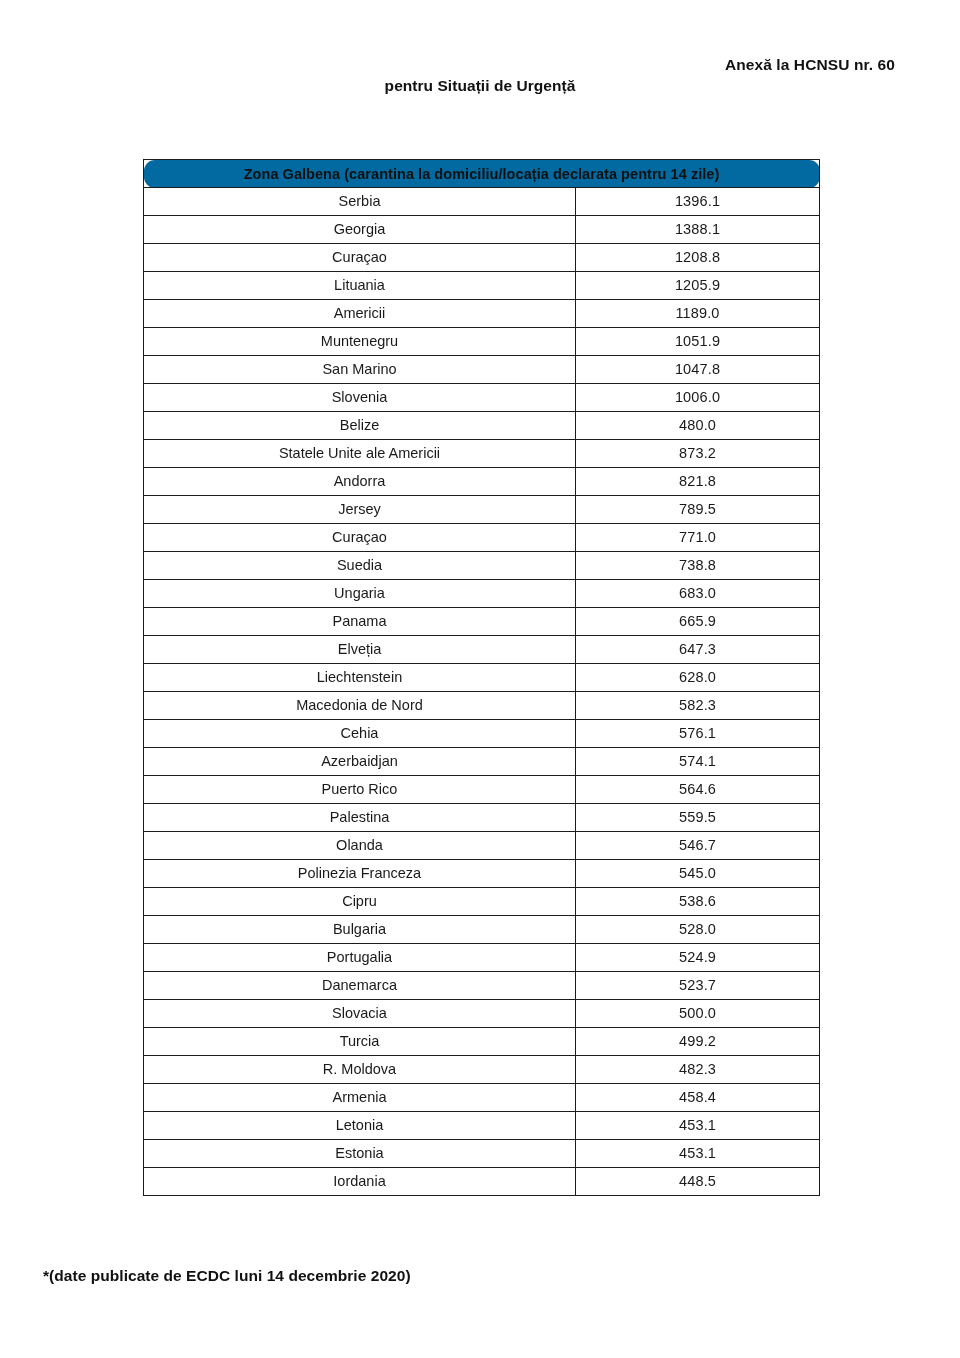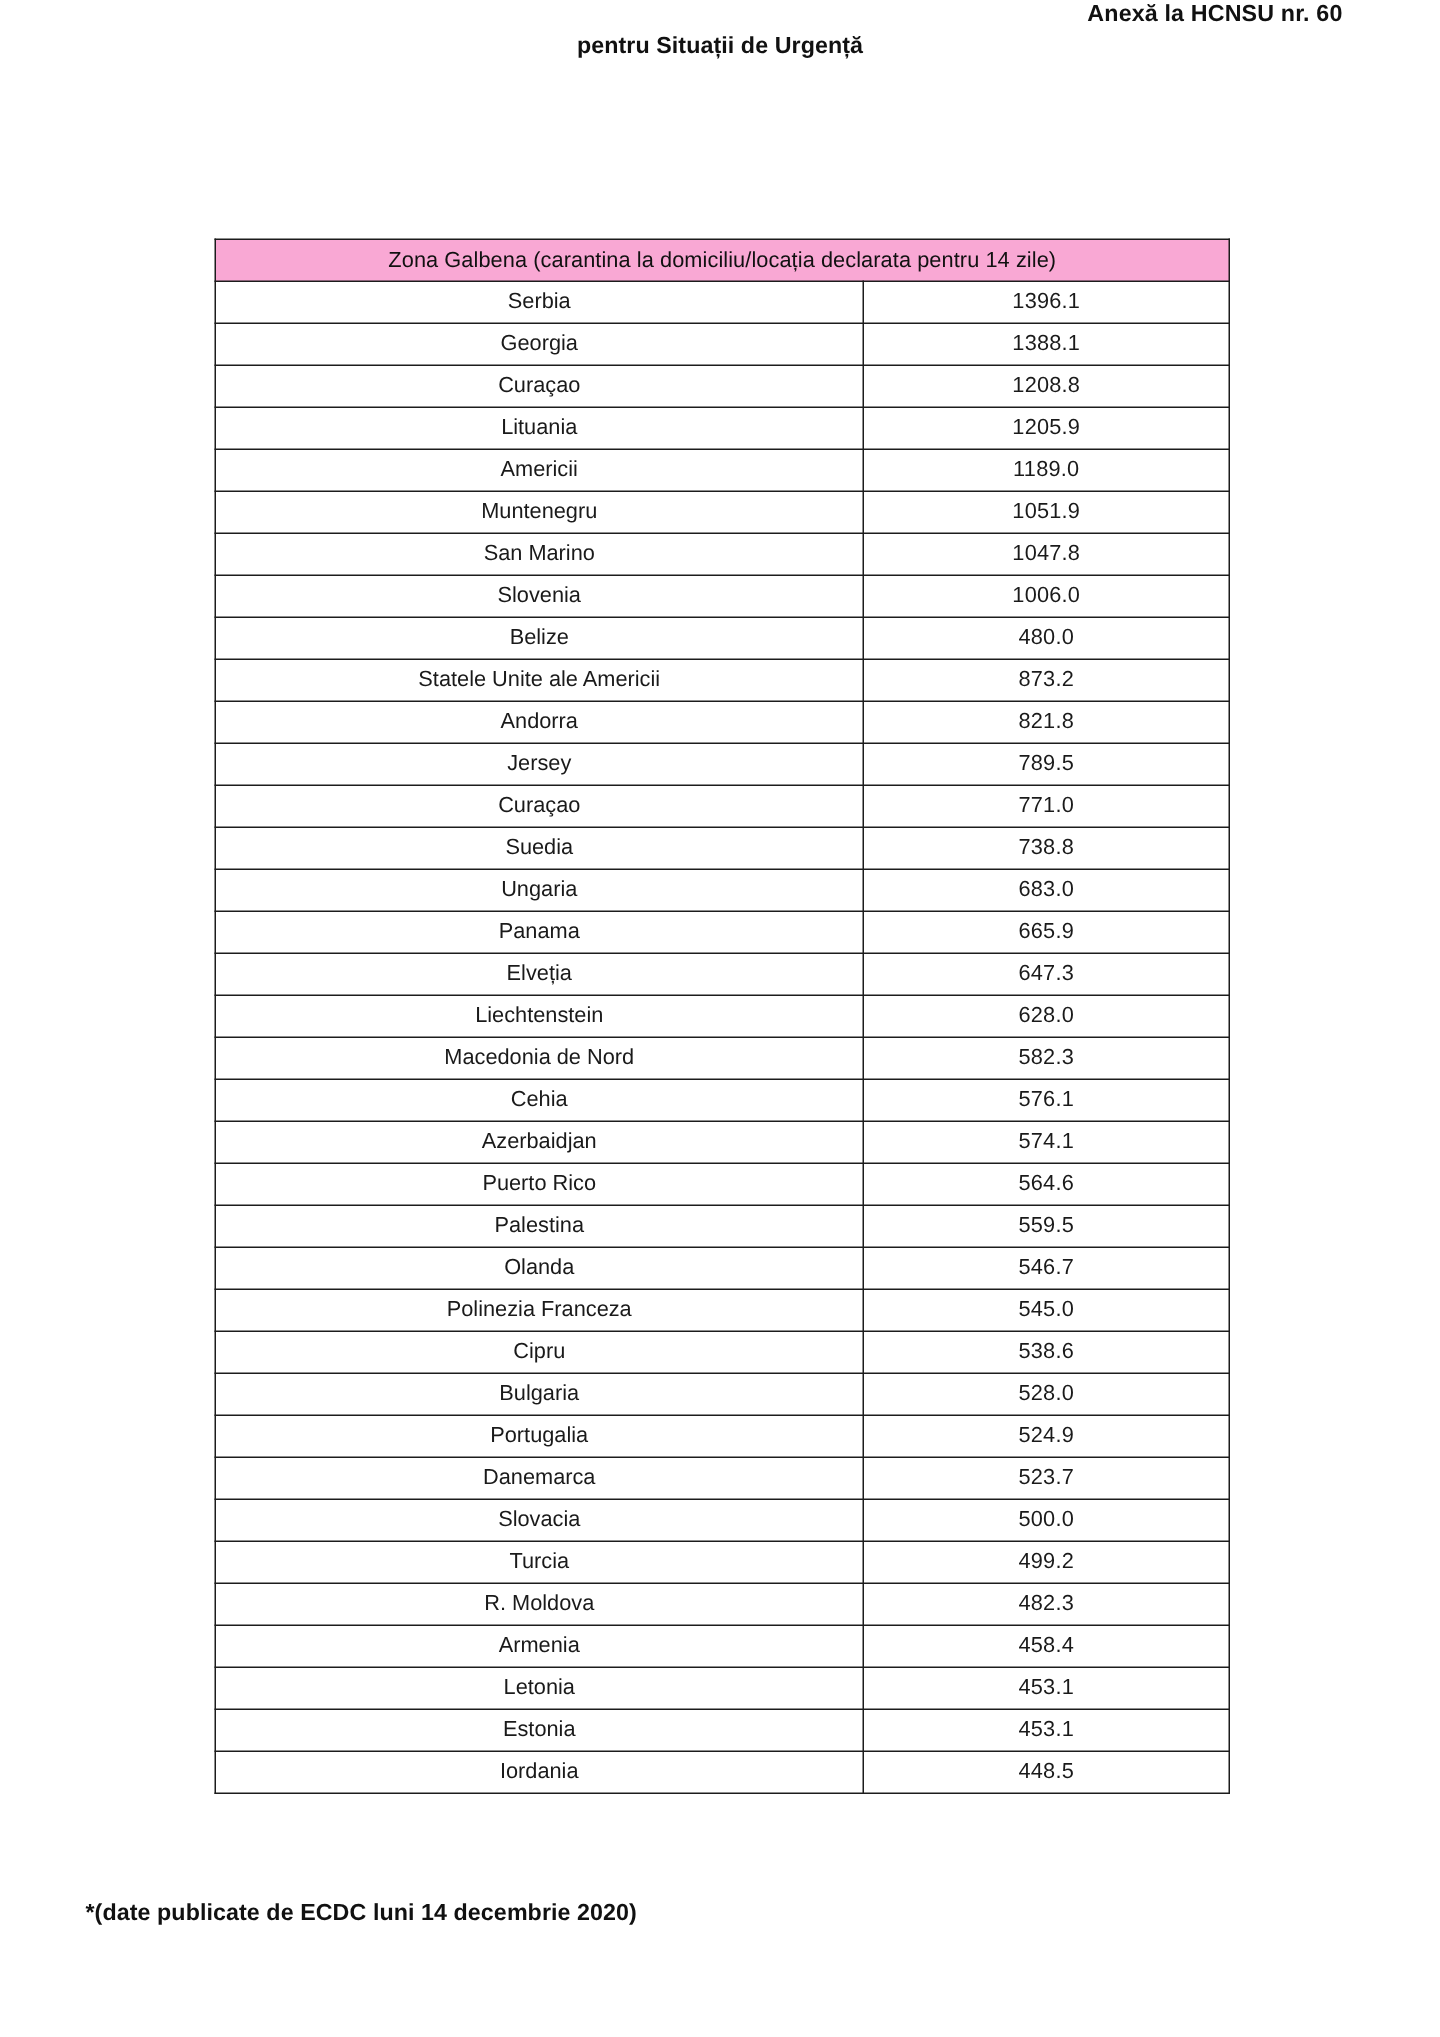--- a/index.html
+++ b/index.html
@@ -16,20 +16,21 @@
     color: #111111;
     -webkit-font-smoothing: antialiased;
   }
 
   
   .doc-header {
     position: absolute;
     left: 0;
     top: 0;
     width: 960px;
+    padding-top: 55px;
     box-sizing: border-box;
   }
   .anexa-line {
     width: 895px;
     text-align: right;
     font-size: 15.5px;
     font-weight: bold;
     line-height: 1.25;
     letter-spacing: .1px;
   }
@@ -60,27 +61,28 @@
   table.risk-table col.c-rate { width: 244px; }
 
   table.risk-table td,
   table.risk-table th {
     border: 1.6px solid #1c1c1c;
     padding: 0;
     vertical-align: middle;
   }
 
   .banner-cell {
-    background: #f9a8d4;
+    background: #0369a1;
     height: 27px;
     text-align: center;
     font-size: 14.5px;
-    font-weight: normal;
+    font-weight: bold;
     letter-spacing: .05px;
     color: #111;
+    border-radius: 11px;
   }
 
   .colhead-cell {
     height: 74px;
     text-align: center;
     font-size: 14.5px;
     font-weight: bold;
     line-height: 1.45;
     padding: 0 12px;
     color: #111;
@@ -92,21 +94,21 @@
     font-weight: normal;
     text-align: center;
     line-height: 1.1;
     color: #1a1a1a;
   }
   .data-row td.rate { letter-spacing: .15px; }
 
   
   .footnote {
     position: absolute;
-    left: 57px;
+    left: 43px;
     top: 1267px;
     font-size: 15.5px;
     font-weight: bold;
     letter-spacing: .05px;
     color: #111;
     white-space: nowrap;
   }
 </style>
 </head>
 <body>

